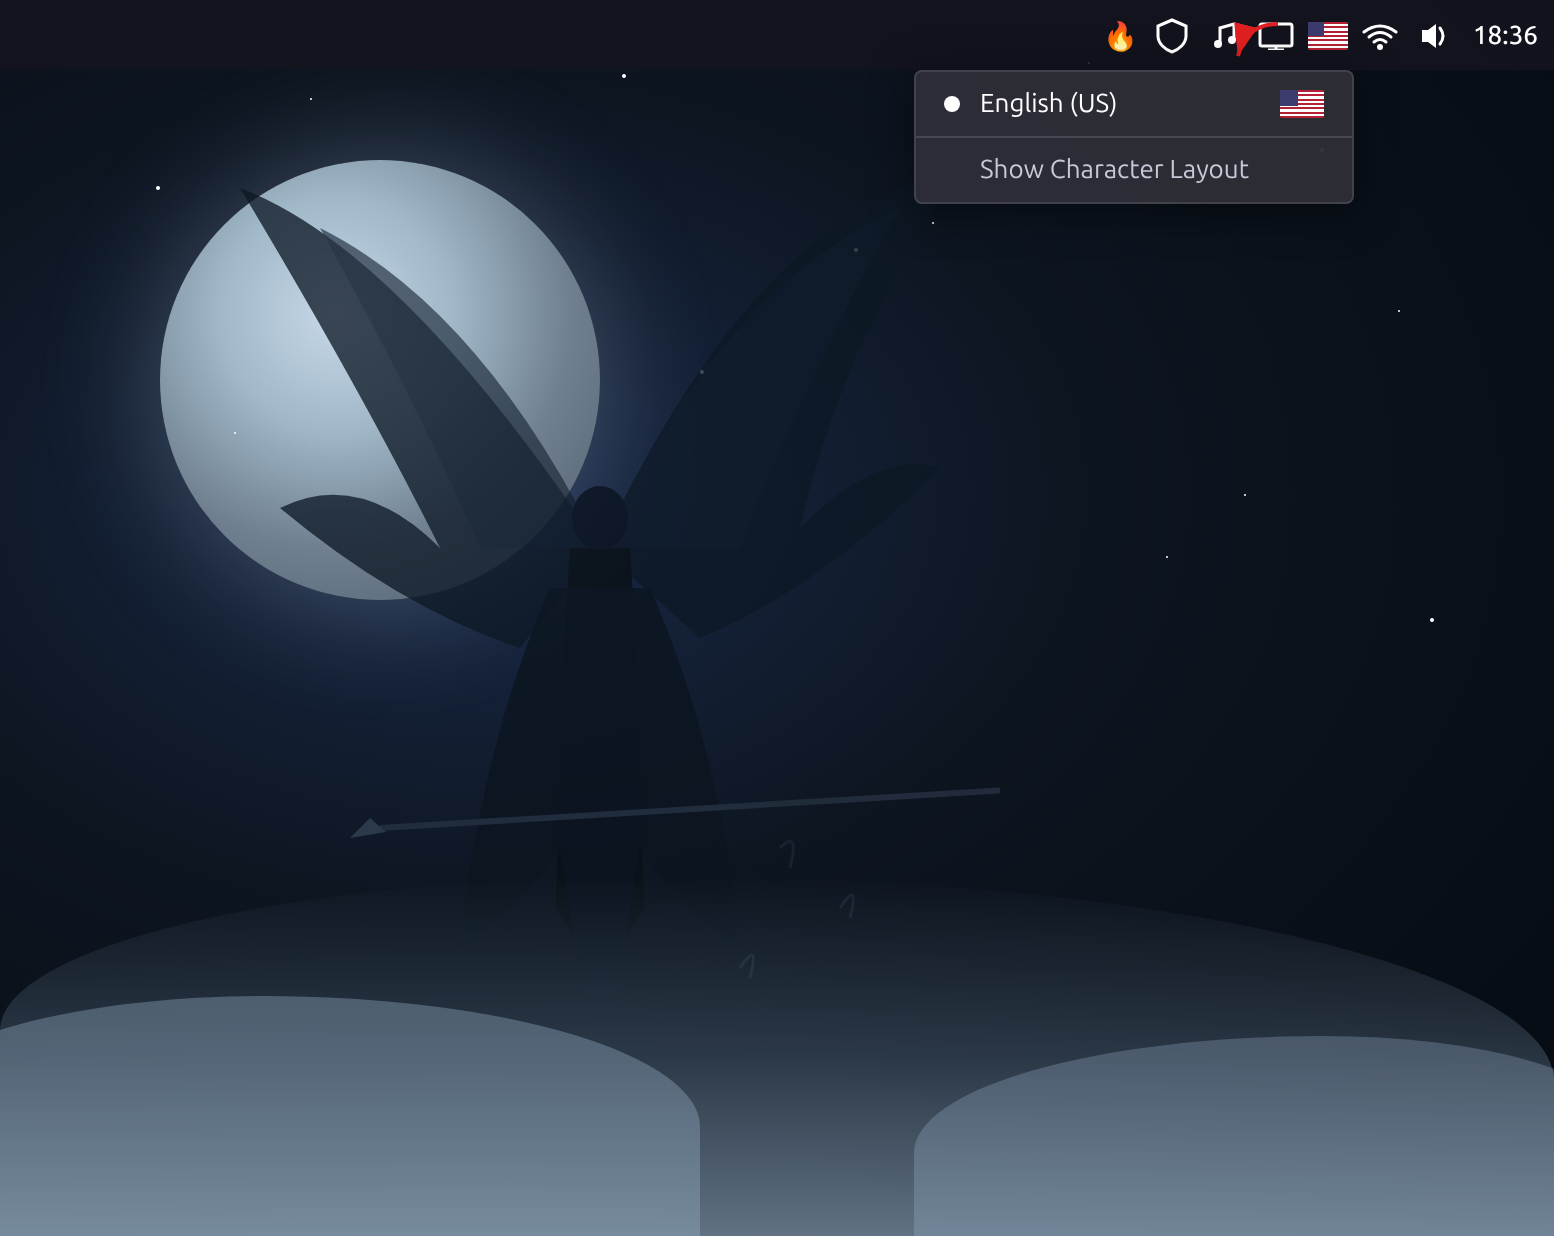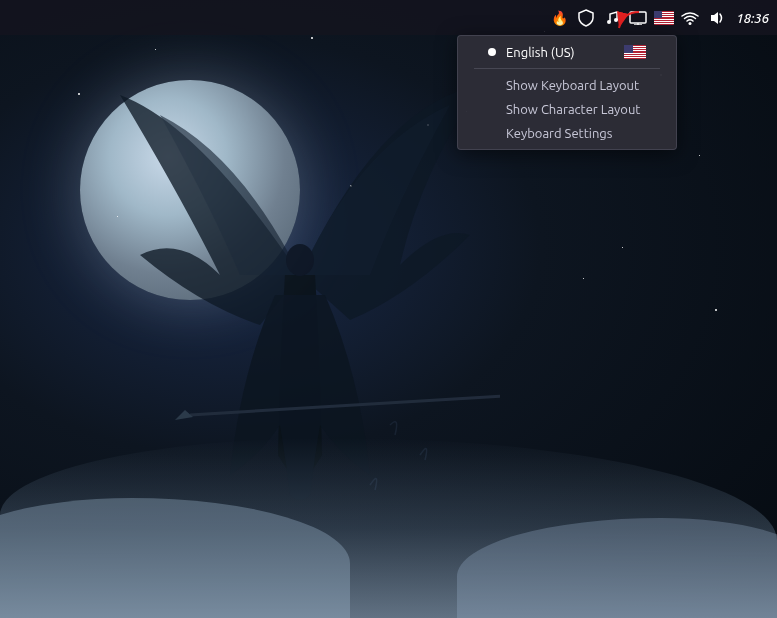--- a/index.html
+++ b/index.html
@@ -72,21 +72,20 @@
       cursor: pointer;
       font-size: 14px;
       color: white;
     }
 
     .time-display {
       color: white;
       font-size: 13px;
       font-weight: 500;
       padding-left: 4px;
-      font-style: italic;
     }
 
     
     .flag-us {
       width: 22px;
       height: 14px;
       background: linear-gradient(
         to bottom,
         #B22234 0%, #B22234 7.7%,
         white 7.7%, white 15.4%,
@@ -131,21 +130,21 @@
     }
 
     
     #keyboard-menu {
       position: absolute;
       top: 35px;
       right: 100px;
       background: rgba(45, 45, 55, 0.97);
       border: 1px solid rgba(100,100,120,0.4);
       border-radius: 4px;
-      padding: 4px 16px;
+      padding: 4px 0;
       min-width: 220px;
       z-index: 300;
       box-shadow: 0 4px 20px rgba(0,0,0,0.5);
     }
 
     .menu-item {
       display: flex;
       align-items: center;
       padding: 5px 14px;
       cursor: pointer;
@@ -330,29 +329,21 @@
       <div class="radio-dot"></div>
       <span>English (US)</span>
       <div class="menu-flag">
         <div class="flag-us"></div>
       </div>
     </div>
 
 
     <div class="menu-separator"></div>
 
-    <div class="menu-item">
-      <div class="radio-empty"></div>
-      <span class="menu-action">Show Keyboard Layout</span>
-    </div>
 
     <div class="menu-item">
       <div class="radio-empty"></div>
       <span class="menu-action">Show Character Layout</span>
     </div>
 
-    <div class="menu-item">
-      <div class="radio-empty"></div>
-      <span class="menu-action">Keyboard Settings</span>
-    </div>
   </div>
 
 </div>
 
 </body></html>

